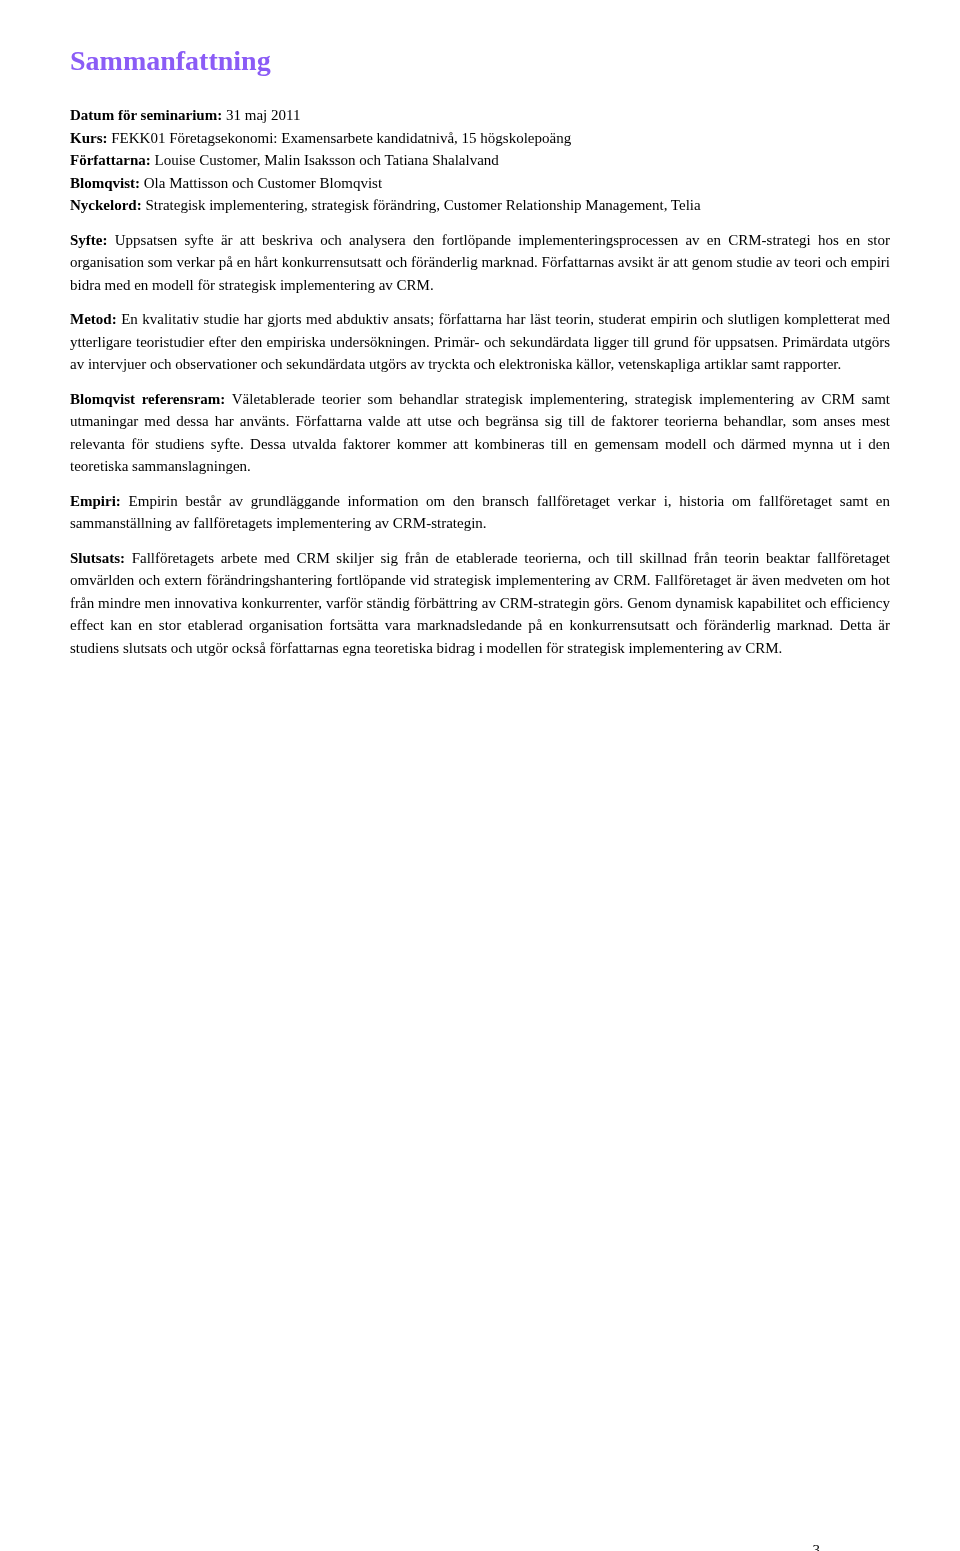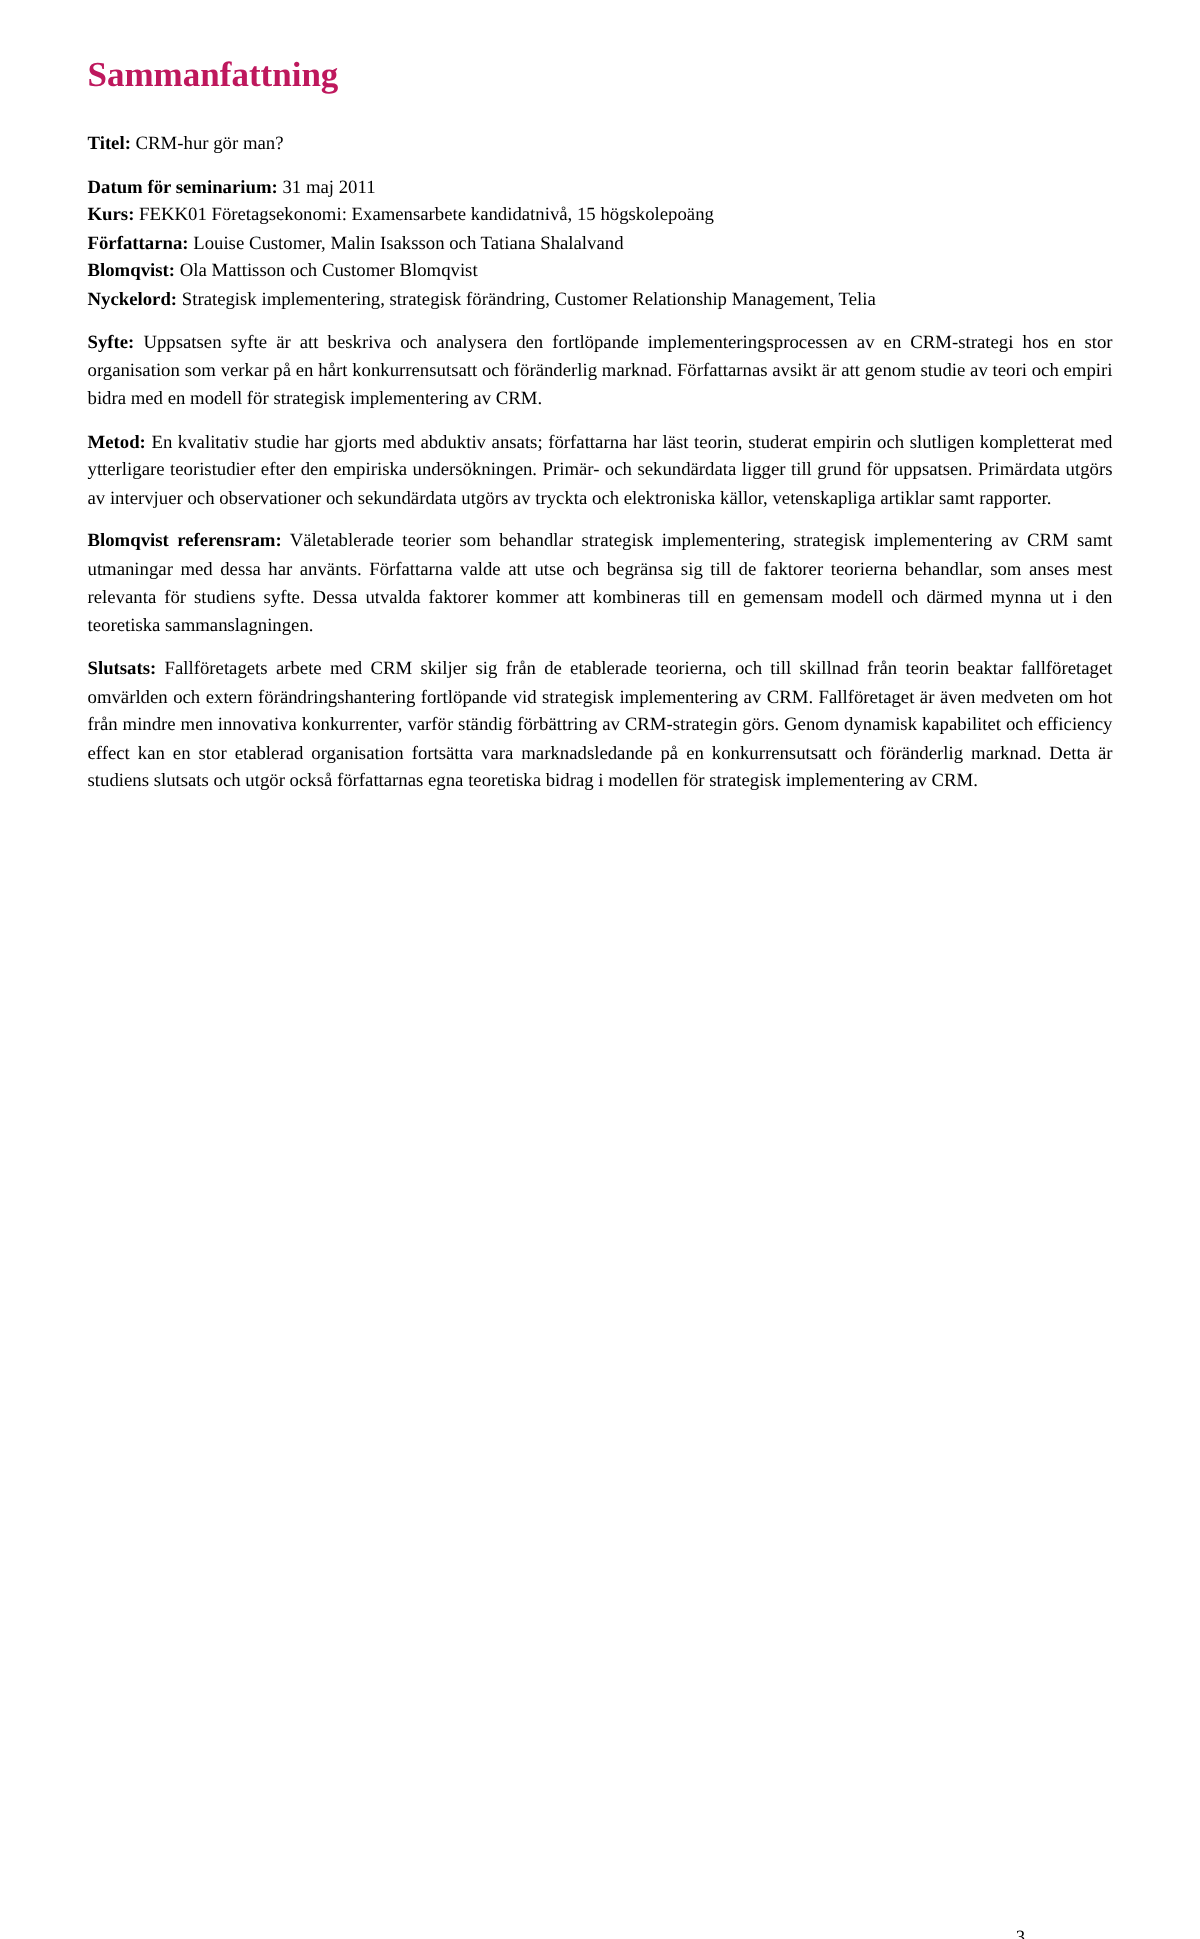--- a/index.html
+++ b/index.html
@@ -16,21 +16,21 @@
       width: 960px;
       min-height: 1551px;
       padding: 40px 70px 60px 70px;
       line-height: 1.5;
     }
 
     .page-title {
       font-size: 28px;
       font-weight: bold;
       margin-bottom: 22px;
-      color: #be185d;
+      color: #8b5cf6;
     }
 
     .block {
       margin-bottom: 12px;
       text-align: justify;
     }
 
     .label {
       font-weight: bold;
     }
@@ -48,24 +48,20 @@
       min-height: 1551px;
     }
   </style>
 </head>
 <body>
 
 <div class="page-wrapper">
 
   <h1 class="page-title">Sammanfattning</h1>
 
-  <div class="block">
-    <span class="label">Titel:</span>
-    <span> CRM-hur gör man?</span>
-  </div>
 
   <div class="block">
     <span class="label">Datum för seminarium:</span>
     <span> 31 maj 2011</span><br>
     <span class="label">Kurs:</span>
     <span> FEKK01 Företagsekonomi: Examensarbete kandidatnivå, 15 högskolepoäng</span><br>
     <span class="label">Författarna:</span>
     <span> Louise Customer, Malin Isaksson och Tatiana Shalalvand</span><br>
     <span class="label">Blomqvist:</span>
     <span> Ola Mattisson och Customer Blomqvist</span><br>
@@ -81,20 +77,24 @@
   <div class="block">
     <span class="label">Metod:</span>
     <span> En kvalitativ studie har gjorts med abduktiv ansats; författarna har läst teorin, studerat empirin och slutligen kompletterat med ytterligare teoristudier efter den empiriska undersökningen. Primär- och sekundärdata ligger till grund för uppsatsen. Primärdata utgörs av intervjuer och observationer och sekundärdata utgörs av tryckta och elektroniska källor, vetenskapliga artiklar samt rapporter.</span>
   </div>
 
   <div class="block">
     <span class="label">Blomqvist referensram:</span>
     <span> Väletablerade teorier som behandlar strategisk implementering, strategisk implementering av CRM samt utmaningar med dessa har använts. Författarna valde att utse och begränsa sig till de faktorer teorierna behandlar, som anses mest relevanta för studiens syfte. Dessa utvalda faktorer kommer att kombineras till en gemensam modell och därmed mynna ut i den teoretiska sammanslagningen.</span>
   </div>
 
+  <div class="block">
+    <span class="label">Empiri:</span>
+    <span> Empirin består av grundläggande information om den bransch fallföretaget verkar i, historia om fallföretaget samt en sammanställning av fallföretagets implementering av CRM-strategin.</span>
+  </div>
 
   <div class="block">
     <span class="label">Slutsats:</span>
     <span> Fallföretagets arbete med CRM skiljer sig från de etablerade teorierna, och till skillnad från teorin beaktar fallföretaget omvärlden och extern förändringshantering fortlöpande vid strategisk implementering av CRM. Fallföretaget är även medveten om hot från mindre men innovativa konkurrenter, varför ständig förbättring av CRM-strategin görs. Genom dynamisk kapabilitet och efficiency effect kan en stor etablerad organisation fortsätta vara marknadsledande på en konkurrensutsatt och föränderlig marknad. Detta är studiens slutsats och utgör också författarnas egna teoretiska bidrag i modellen för strategisk implementering av CRM.</span>
   </div>
 
   <div class="page-number">3</div>
 
 </div>
 

